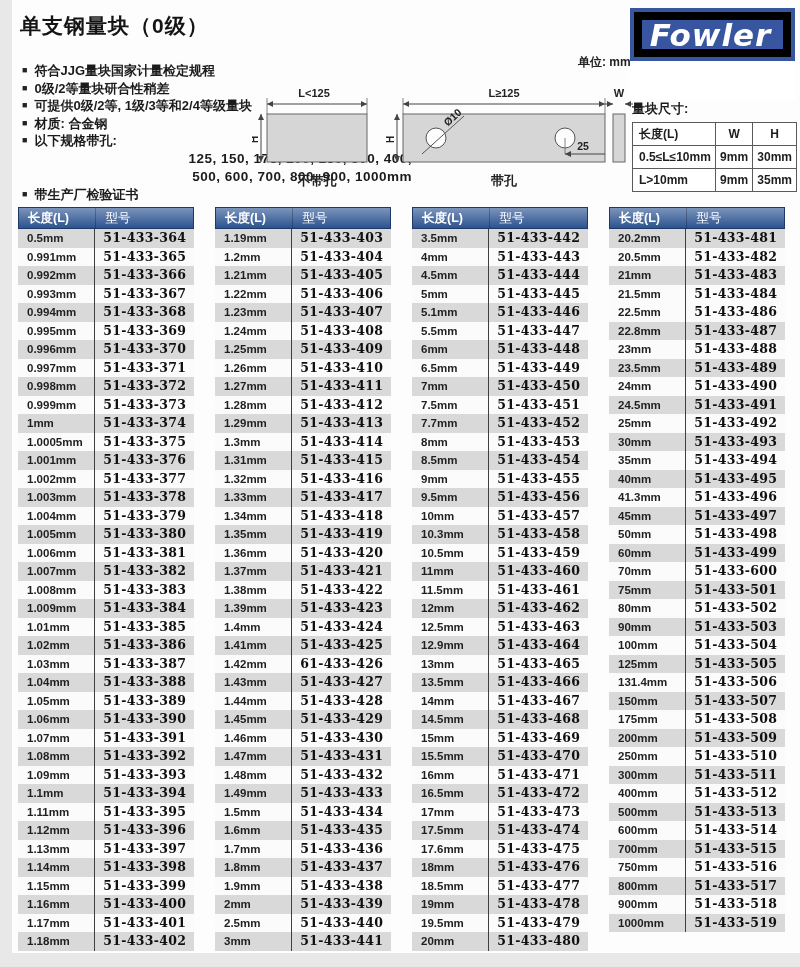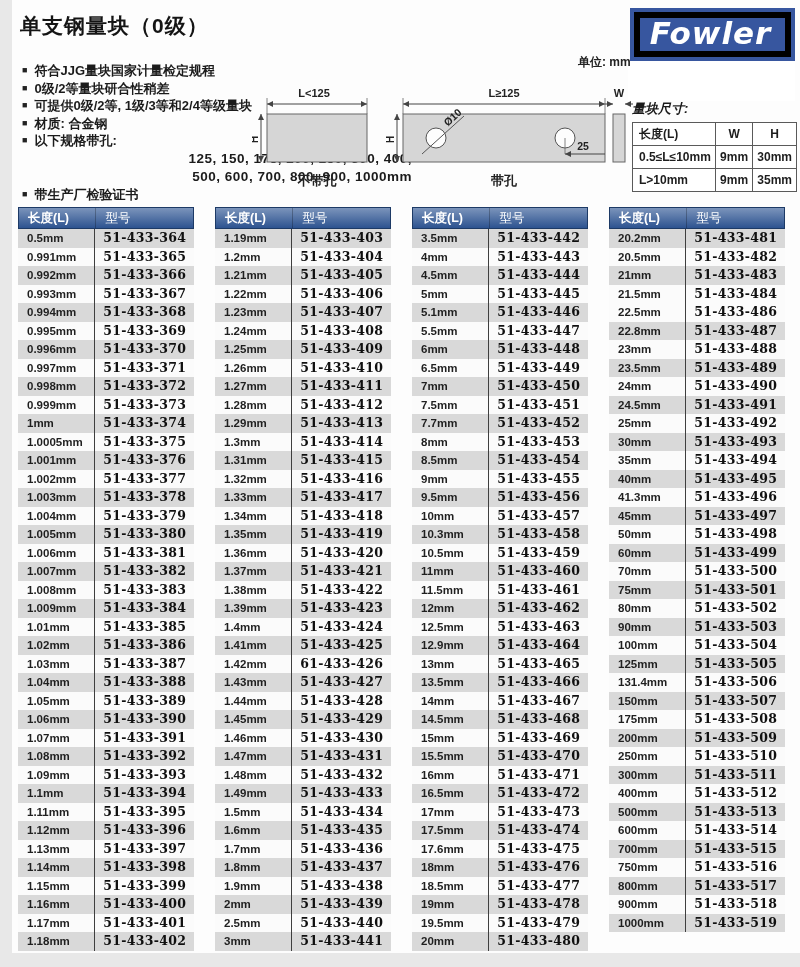--- a/index.html
+++ b/index.html
@@ -3,36 +3,36 @@
 <meta charset="utf-8">
 <style>
   * { margin:0; padding:0; box-sizing:border-box; }
   html,body { width:800px; height:967px; }
   body { background:#e8e8e8; font-family:"Liberation Sans","DejaVu Sans",sans-serif; position:relative; overflow:hidden; }
   .page { position:absolute; left:12px; top:0; width:788px; height:953px; background:#fdfdfd; }
 
   .title { position:absolute; left:8px; top:12px; font-size:21px; font-weight:800; color:#141414; letter-spacing:1px; }
 
   .logo { position:absolute; left:618px; top:8px; width:165px; height:53px; background:#37569f; }
-  .logo-inner { position:absolute; inset:4px; border:6px solid #000000; display:flex; align-items:flex-end; justify-content:center; }
+  .logo-inner { position:absolute; inset:4px; border:8px solid #000000; display:flex; align-items:center; justify-content:center; }
   .logo-text { color:#fff; font-style:italic; font-weight:bold; font-size:31px; font-family:"DejaVu Sans",sans-serif; letter-spacing:1px; padding-right:4px; }
   .logo-underpanel { position:absolute; left:616px; top:61px; width:167px; height:40px; background:#ffffff; }
 
   .features { position:absolute; left:10px; top:62px; width:390px; }
   .feature { display:flex; font-size:13px; font-weight:700; color:#1b1b1b; line-height:17.5px; }
   .feature .bullet { font-size:9px; line-height:17.5px; margin-right:7px; color:#222; }
   .feature-sub { margin-left:15px; font-size:13.5px; font-weight:700; color:#1b1b1b; line-height:18px; letter-spacing:0.5px;text-align:right; }
 
   .unit-note { position:absolute; left:566px; top:54px; font-size:12px; font-weight:700; color:#222; }
 
   .diagram-svg { position:absolute; left:240px; top:86px; }
   .diagram-svg text { font-family:"Liberation Sans","DejaVu Sans",sans-serif; font-weight:700; fill:#222; }
 
   .sizes { position:absolute; left:620px; top:100px; width:165px; }
-  .sizes-title { font-size:13px; font-weight:700; color:#1b1b1b; margin-bottom:4px;font-style:italic; }
+  .sizes-title { font-size:13px; font-weight:700; color:#1b1b1b; margin-bottom:4px; }
   .sizes-table { border-collapse:collapse; width:165px; background:#fff; }
   .sizes-table td { border:1px solid #5a5a5a; font-size:12px; font-weight:700; color:#1d1d1d; height:23px; padding:0 4px; }
   .sizes-table td.c0 { width:82px; text-align:left; padding-left:6px; }
   .sizes-table td.c1 { width:39px; text-align:center; }
   .sizes-table td.c2 { width:44px; text-align:center; }
 
   .tables-row { position:absolute; left:6px; top:207px; width:780px; display:flex; gap:21px; }
   .spec-table { width:176px; }
   .thead { display:flex; height:22px; background:linear-gradient(#7b94bb, #2d5390); border:1px solid #1d3a66; }
   .thead .h-len { width:44%; color:#fff; font-size:12.5px; font-weight:700; line-height:20px; padding-left:9px; border-right:1px solid rgba(0,0,0,0.25); }
@@ -718,21 +718,21 @@
           <div class="trow even">
             <span class="c-len">50mm</span>
             <span class="c-model">51-433-498</span>
           </div>
           <div class="trow odd">
             <span class="c-len">60mm</span>
             <span class="c-model">51-433-499</span>
           </div>
           <div class="trow even">
             <span class="c-len">70mm</span>
-            <span class="c-model">51-433-500</span>
+            <span class="c-model">51-433-600</span>
           </div>
           <div class="trow odd">
             <span class="c-len">75mm</span>
             <span class="c-model">51-433-501</span>
           </div>
           <div class="trow even">
             <span class="c-len">80mm</span>
             <span class="c-model">51-433-502</span>
           </div>
           <div class="trow odd">

